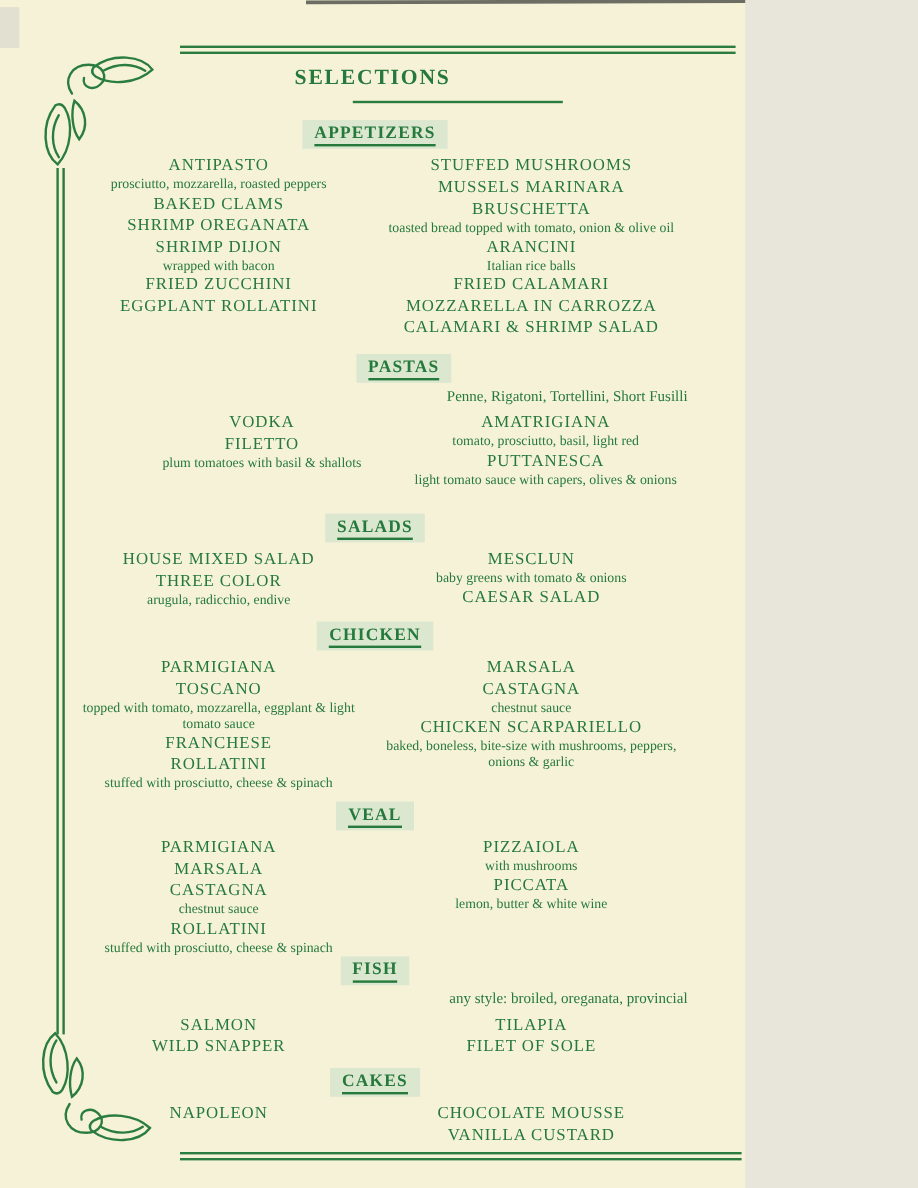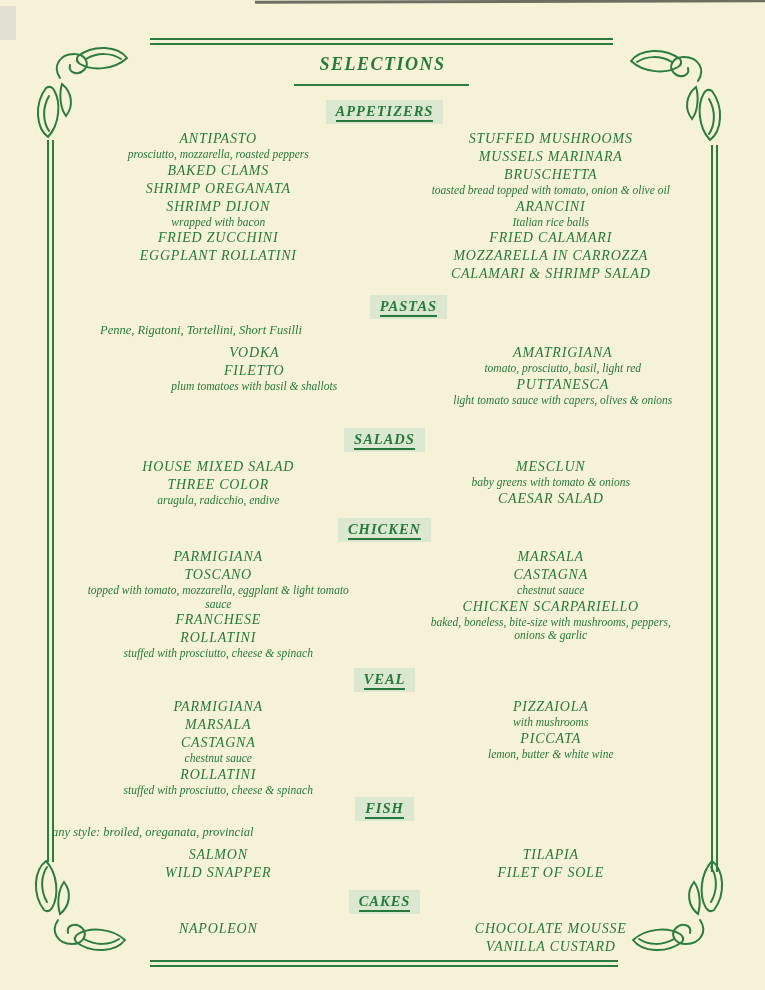--- a/index.html
+++ b/index.html
@@ -4,26 +4,25 @@
 <style>
   :root{
     --green:#26793c;
     --green-line:#2b7d3f;
     --paper:#f6f2d8;
     --highlight:#dbe7cf;
   }
   html,body{margin:0;padding:0;background:#e8e6da;}
   .page{
     position:relative;
-    width:765px;height:990px;
+    width:621px;height:990px;
     background:var(--paper);
     font-family:"Liberation Serif","DejaVu Serif",serif;
     color:var(--green);
     overflow:hidden;
-    font-style:italic;
   }
   
   .scan-edge{
     position:absolute;top:0;left:255px;right:-5px;height:3px;
     background:#53564f;opacity:.85;transform:rotate(-.15deg);
   }
   .scan-smudge{
     position:absolute;top:6px;left:0;width:16px;height:34px;
     background:#dddbd0;opacity:.8;
   }
@@ -57,21 +56,21 @@
   .sec-head-row{text-align:center;}
   .sec-head{
     display:inline-block;background:var(--highlight);
     padding:2px 10px 4px;
   }
   .sec-head-text{
     font-size:14.5px;font-weight:bold;letter-spacing:1px;
     border-bottom:2px solid var(--green);padding-bottom:1px;
   }
   .sec-sub{
-    text-align:left;font-size:12.5px;line-height:15px;margin-top:4px;
+    text-align:right;font-size:12.5px;line-height:15px;margin-top:4px;
   }
   .cols{display:flex;margin-top:6px;}
   .col{flex:1;text-align:center;}
   .item-name{
     font-size:14px;line-height:18px;letter-spacing:.8px;
   }
   .item-desc{
     font-size:11.5px;line-height:13.5px;max-width:272px;margin:0 auto;
   }
 </style>

